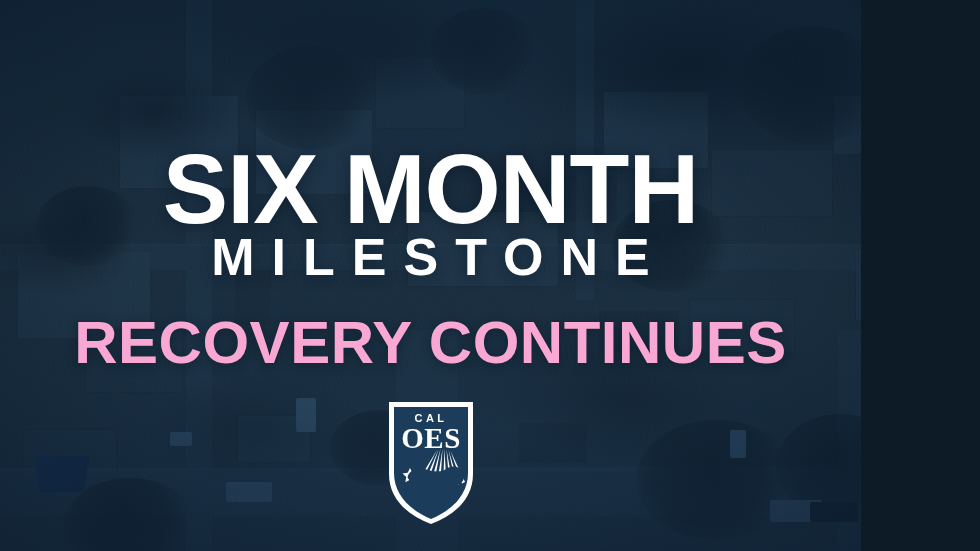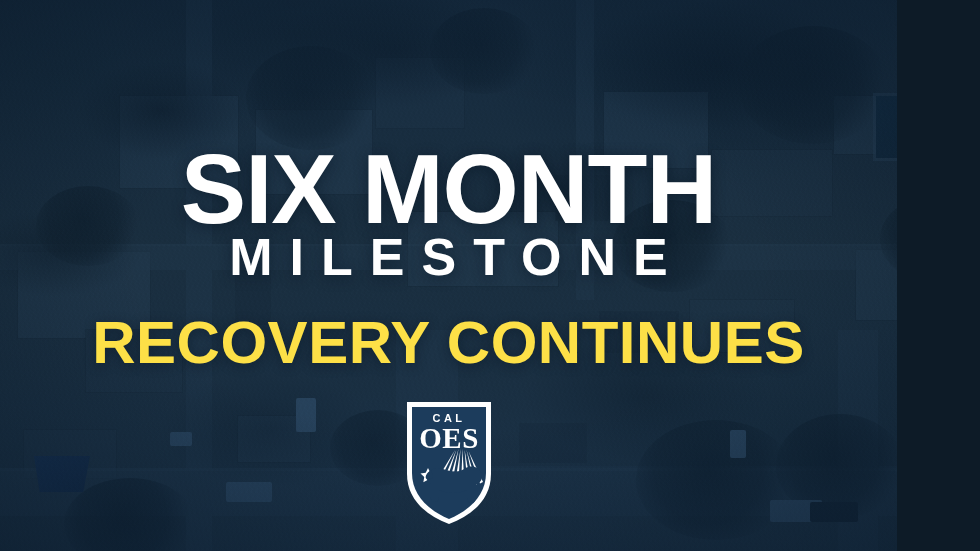--- a/index.html
+++ b/index.html
@@ -8,21 +8,20 @@
     background: #0d1b27;
   }
   #stage {
     position: relative;
     width: 861px;
     height: 551px;
     overflow: hidden;
     font-family: "Liberation Sans", sans-serif;
     background: #1d3a52;
     user-select: none;
-    padding-left: 36px;
   }
 
   
   #photo {
     position: absolute;
     inset: 0;
     overflow: hidden;
     filter: saturate(0.55) brightness(0.92);
   }
   .ly { position: absolute; inset: 0; }
@@ -152,21 +151,21 @@
   #line2 {
     top: 231px;
     font-size: 52px;
     letter-spacing: 17px;
     text-indent: 17px;
   }
   #line3 {
     top: 313px;
     font-size: 60px;
     letter-spacing: 0.5px;
-    color: #fde047;
+    color: #f9a8d4;
     text-shadow: 0 2px 12px rgba(4,16,28,0.40);
   }
 
   
   #logo {
     position: absolute;
     left: 50%;
     top: 402px;
     transform: translateX(-50%);
     width: 84px;

